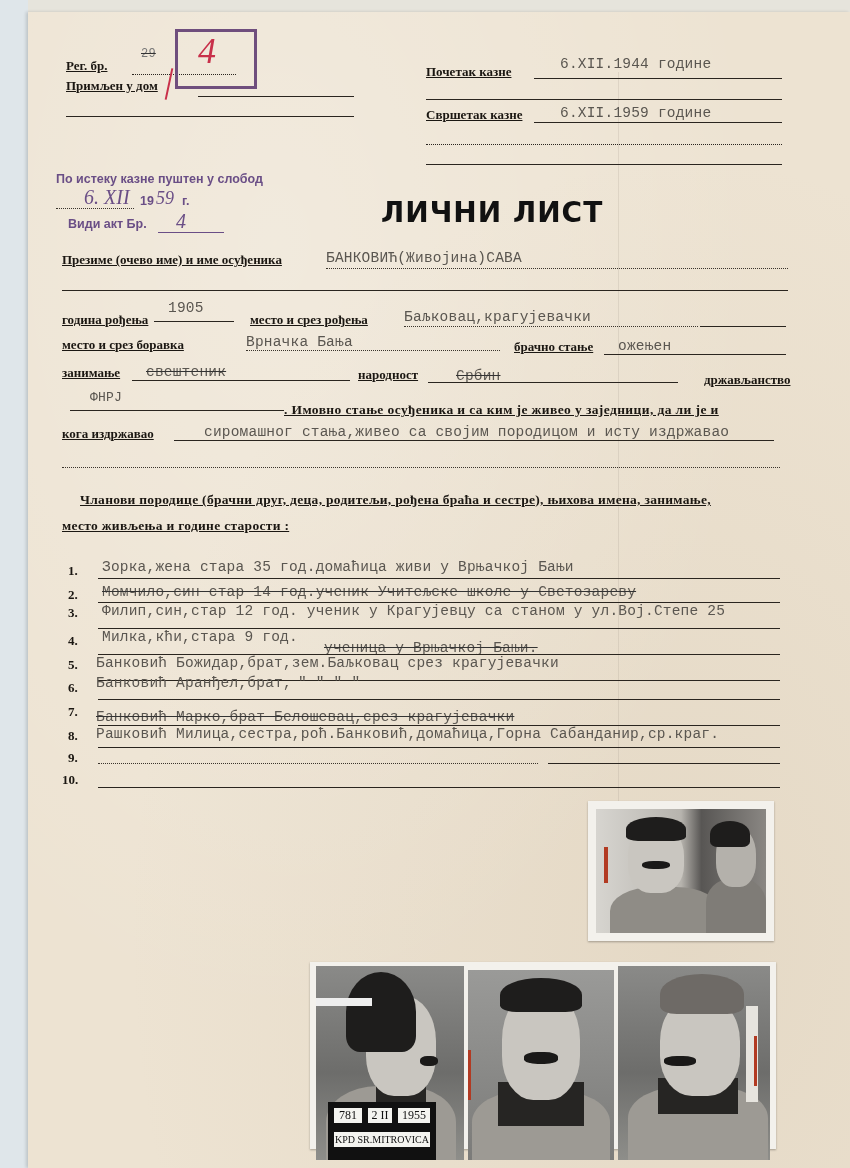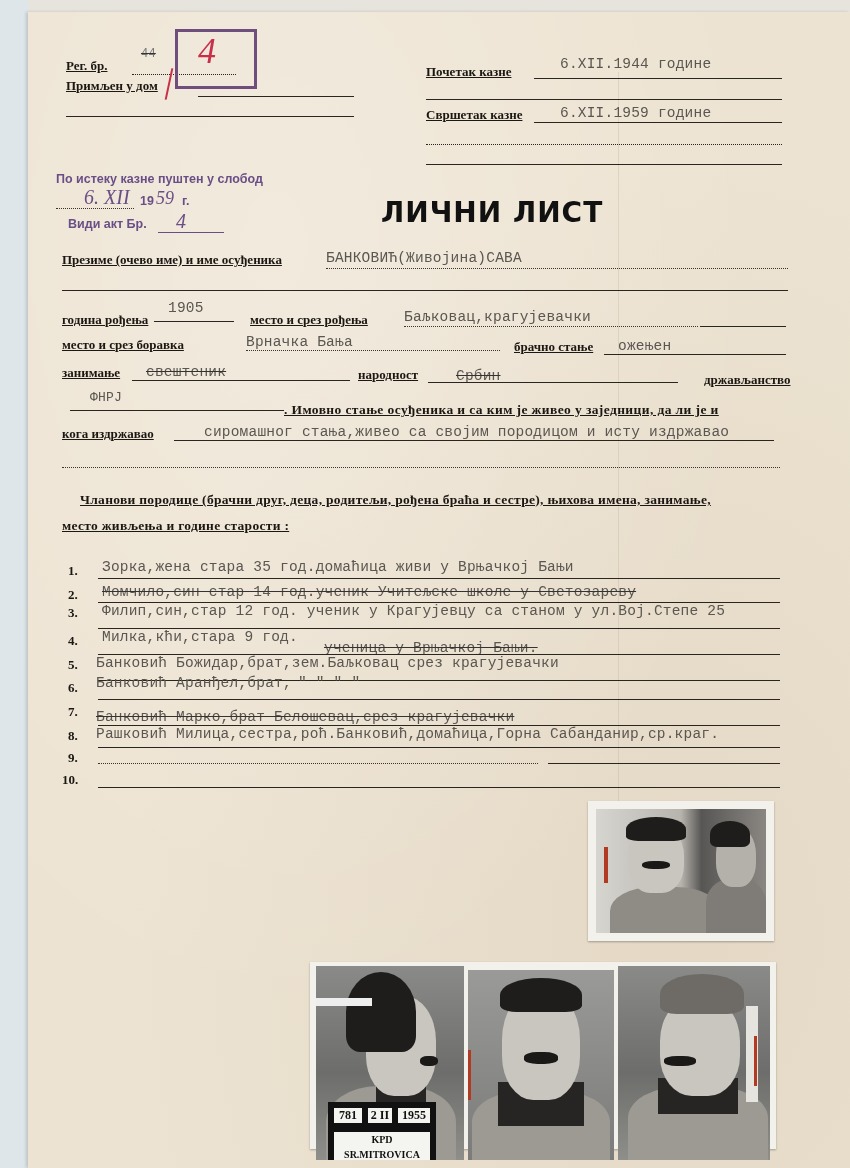--- a/index.html
+++ b/index.html
@@ -42,21 +42,21 @@
   .redmark { position:absolute; background:#b23a22; }
 </style>
 </head>
 <body>
 
 <div class="page-topedge"></div>
 <div class="page">
   <div class="ghost-col"></div>
 
   <span class="lbl" style="left:38px;top:46px;">Рег. бр.</span>
-  <span class="typed strike" style="left:113px;top:35px;font-size:12px;color:#777;">44</span>
+  <span class="typed strike" style="left:113px;top:35px;font-size:12px;color:#777;">29</span>
   <div class="line" style="left:104px;top:62px;width:104px;border-top-style:dotted;"></div>
   <div style="position:absolute;left:147px;top:17px;width:76px;height:54px;border:3px solid #6f4e7d;"></div>
   <span class="hand" style="left:170px;top:18px;font-size:36px;color:#c8304a;">4</span>
   <div style="position:absolute;left:140px;top:56px;width:2px;height:32px;background:#c8304a;transform:rotate(12deg);"></div>
   <span class="lbl" style="left:38px;top:66px;">Примљен у дом</span>
   <div class="line" style="left:170px;top:84px;width:156px;"></div>
   <div class="line" style="left:38px;top:104px;width:288px;"></div>
 
   <span class="lbl" style="left:398px;top:52px;">Почетак казне</span>
   <span class="typed" style="left:532px;top:44px;">6.XII.1944 године</span>
@@ -167,21 +167,21 @@
       <div class="head" style="left:32px;top:16px;width:56px;height:68px;"></div>
       <div class="hair" style="left:30px;top:8px;width:60px;height:24px;"></div>
       <div class="must" style="left:46px;top:52px;width:28px;height:8px;"></div>
       <div class="body" style="left:110px;top:70px;width:60px;height:60px;background:#7f7c77;"></div>
       <div class="head" style="left:120px;top:18px;width:40px;height:60px;background:#b4b1ab;"></div>
       <div class="hair" style="left:114px;top:12px;width:40px;height:26px;"></div>
       <div class="redmark" style="left:8px;top:38px;width:4px;height:36px;"></div>
     </div>
   </div>
 
-  <div class="photo" style="left:282px;top:950px;width:466px;height:187px;font-weight:bold;">
+  <div class="photo" style="left:282px;top:950px;width:466px;height:187px;">
     <div class="shot" style="left:6px;top:4px;width:148px;height:194px;">
       <div class="body" style="left:10px;top:120px;width:130px;height:90px;"></div>
       <div class="collar" style="left:60px;top:112px;width:50px;height:30px;"></div>
       <div class="head" style="left:50px;top:30px;width:70px;height:100px;"></div>
       <div class="hair" style="left:30px;top:6px;width:70px;height:80px;"></div>
       <div class="must" style="left:104px;top:90px;width:18px;height:10px;"></div>
       <div style="position:absolute;left:0;top:32px;width:56px;height:8px;background:#eee;"></div>
       <div class="plate" style="left:12px;top:136px;">
         <span style="left:6px;top:6px;width:28px;">781</span>
         <span style="left:40px;top:6px;width:24px;">2 II</span>

